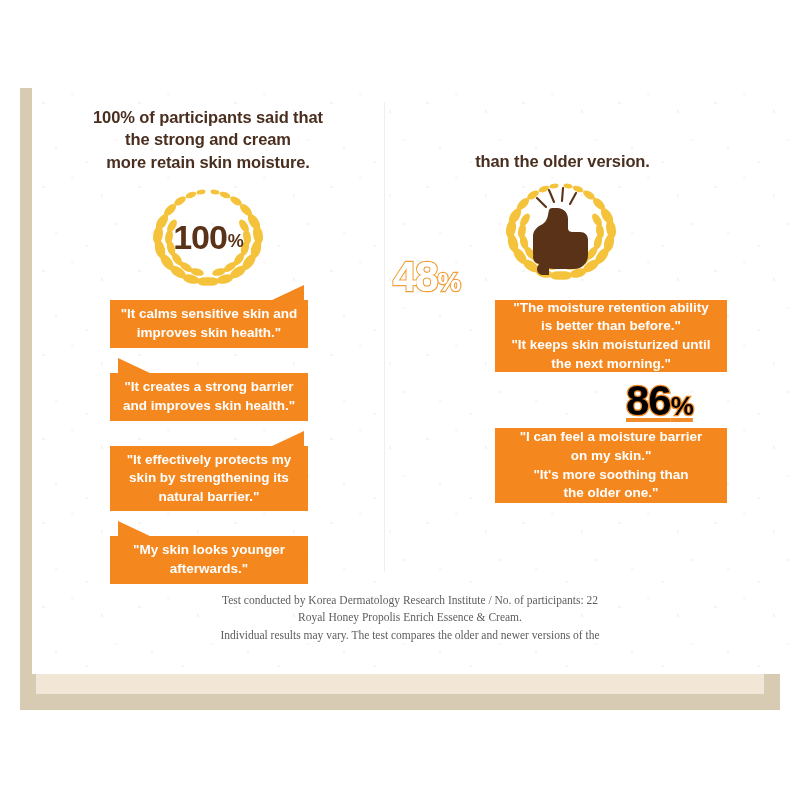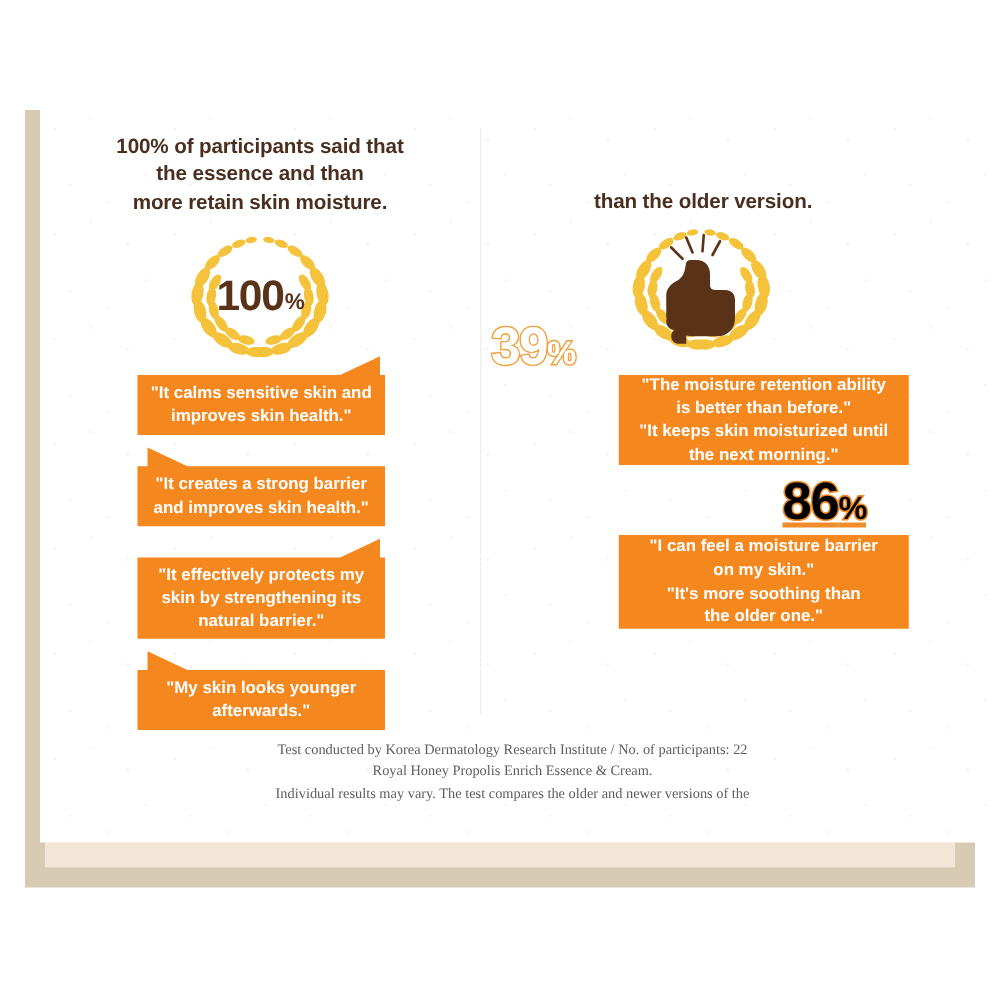--- a/index.html
+++ b/index.html
@@ -212,21 +212,21 @@
   <div class="frame-inner"></div>
 
   <div class="card">
     <div class="watermark"></div>
     <div class="divider"></div>
 
     <div class="col col-left">
 
       <div class="headline headline-left">
         <span class="ln">100% of participants said that</span><br>
-        <span class="ln">the essence and than</span><br>
+        <span class="ln">the strong and cream</span><br>
         <span class="ln">more retain skin moisture.</span>
       </div>
 
       <div class="wreath-wrap wreath-left">
         <svg width="128" height="112" viewBox="0 0 128 112">
           <g fill="#f5c33b">
 
             <g transform="translate(64,58)">
               <g id="lb">
                 <ellipse cx="-46" cy="-16" rx="9" ry="4.6" transform="rotate(-58 -46 -16)"></ellipse>
@@ -336,21 +336,21 @@
 
           <g stroke="#5a3217" stroke-width="2.1" stroke-linecap="round">
             <line x1="57" y1="28" x2="52" y2="16"></line>
             <line x1="65" y1="27" x2="66" y2="14"></line>
             <line x1="73" y1="30" x2="79" y2="19"></line>
             <line x1="49" y1="33" x2="40" y2="24"></line>
           </g>
         </svg>
       </div>
 
-      <div class="bignum bignum-91"><span>39</span><span class="pct">%</span></div>
+      <div class="bignum bignum-91"><span>48</span><span class="pct">%</span></div>
 
       <div class="bubble rb1">
         <div>
           <span class="ln">"The moisture retention ability</span>
           <span class="ln">is better than before."</span>
           <span class="ln">"It keeps skin moisturized until</span>
           <span class="ln">the next morning."</span>
         </div>
       </div>
 

